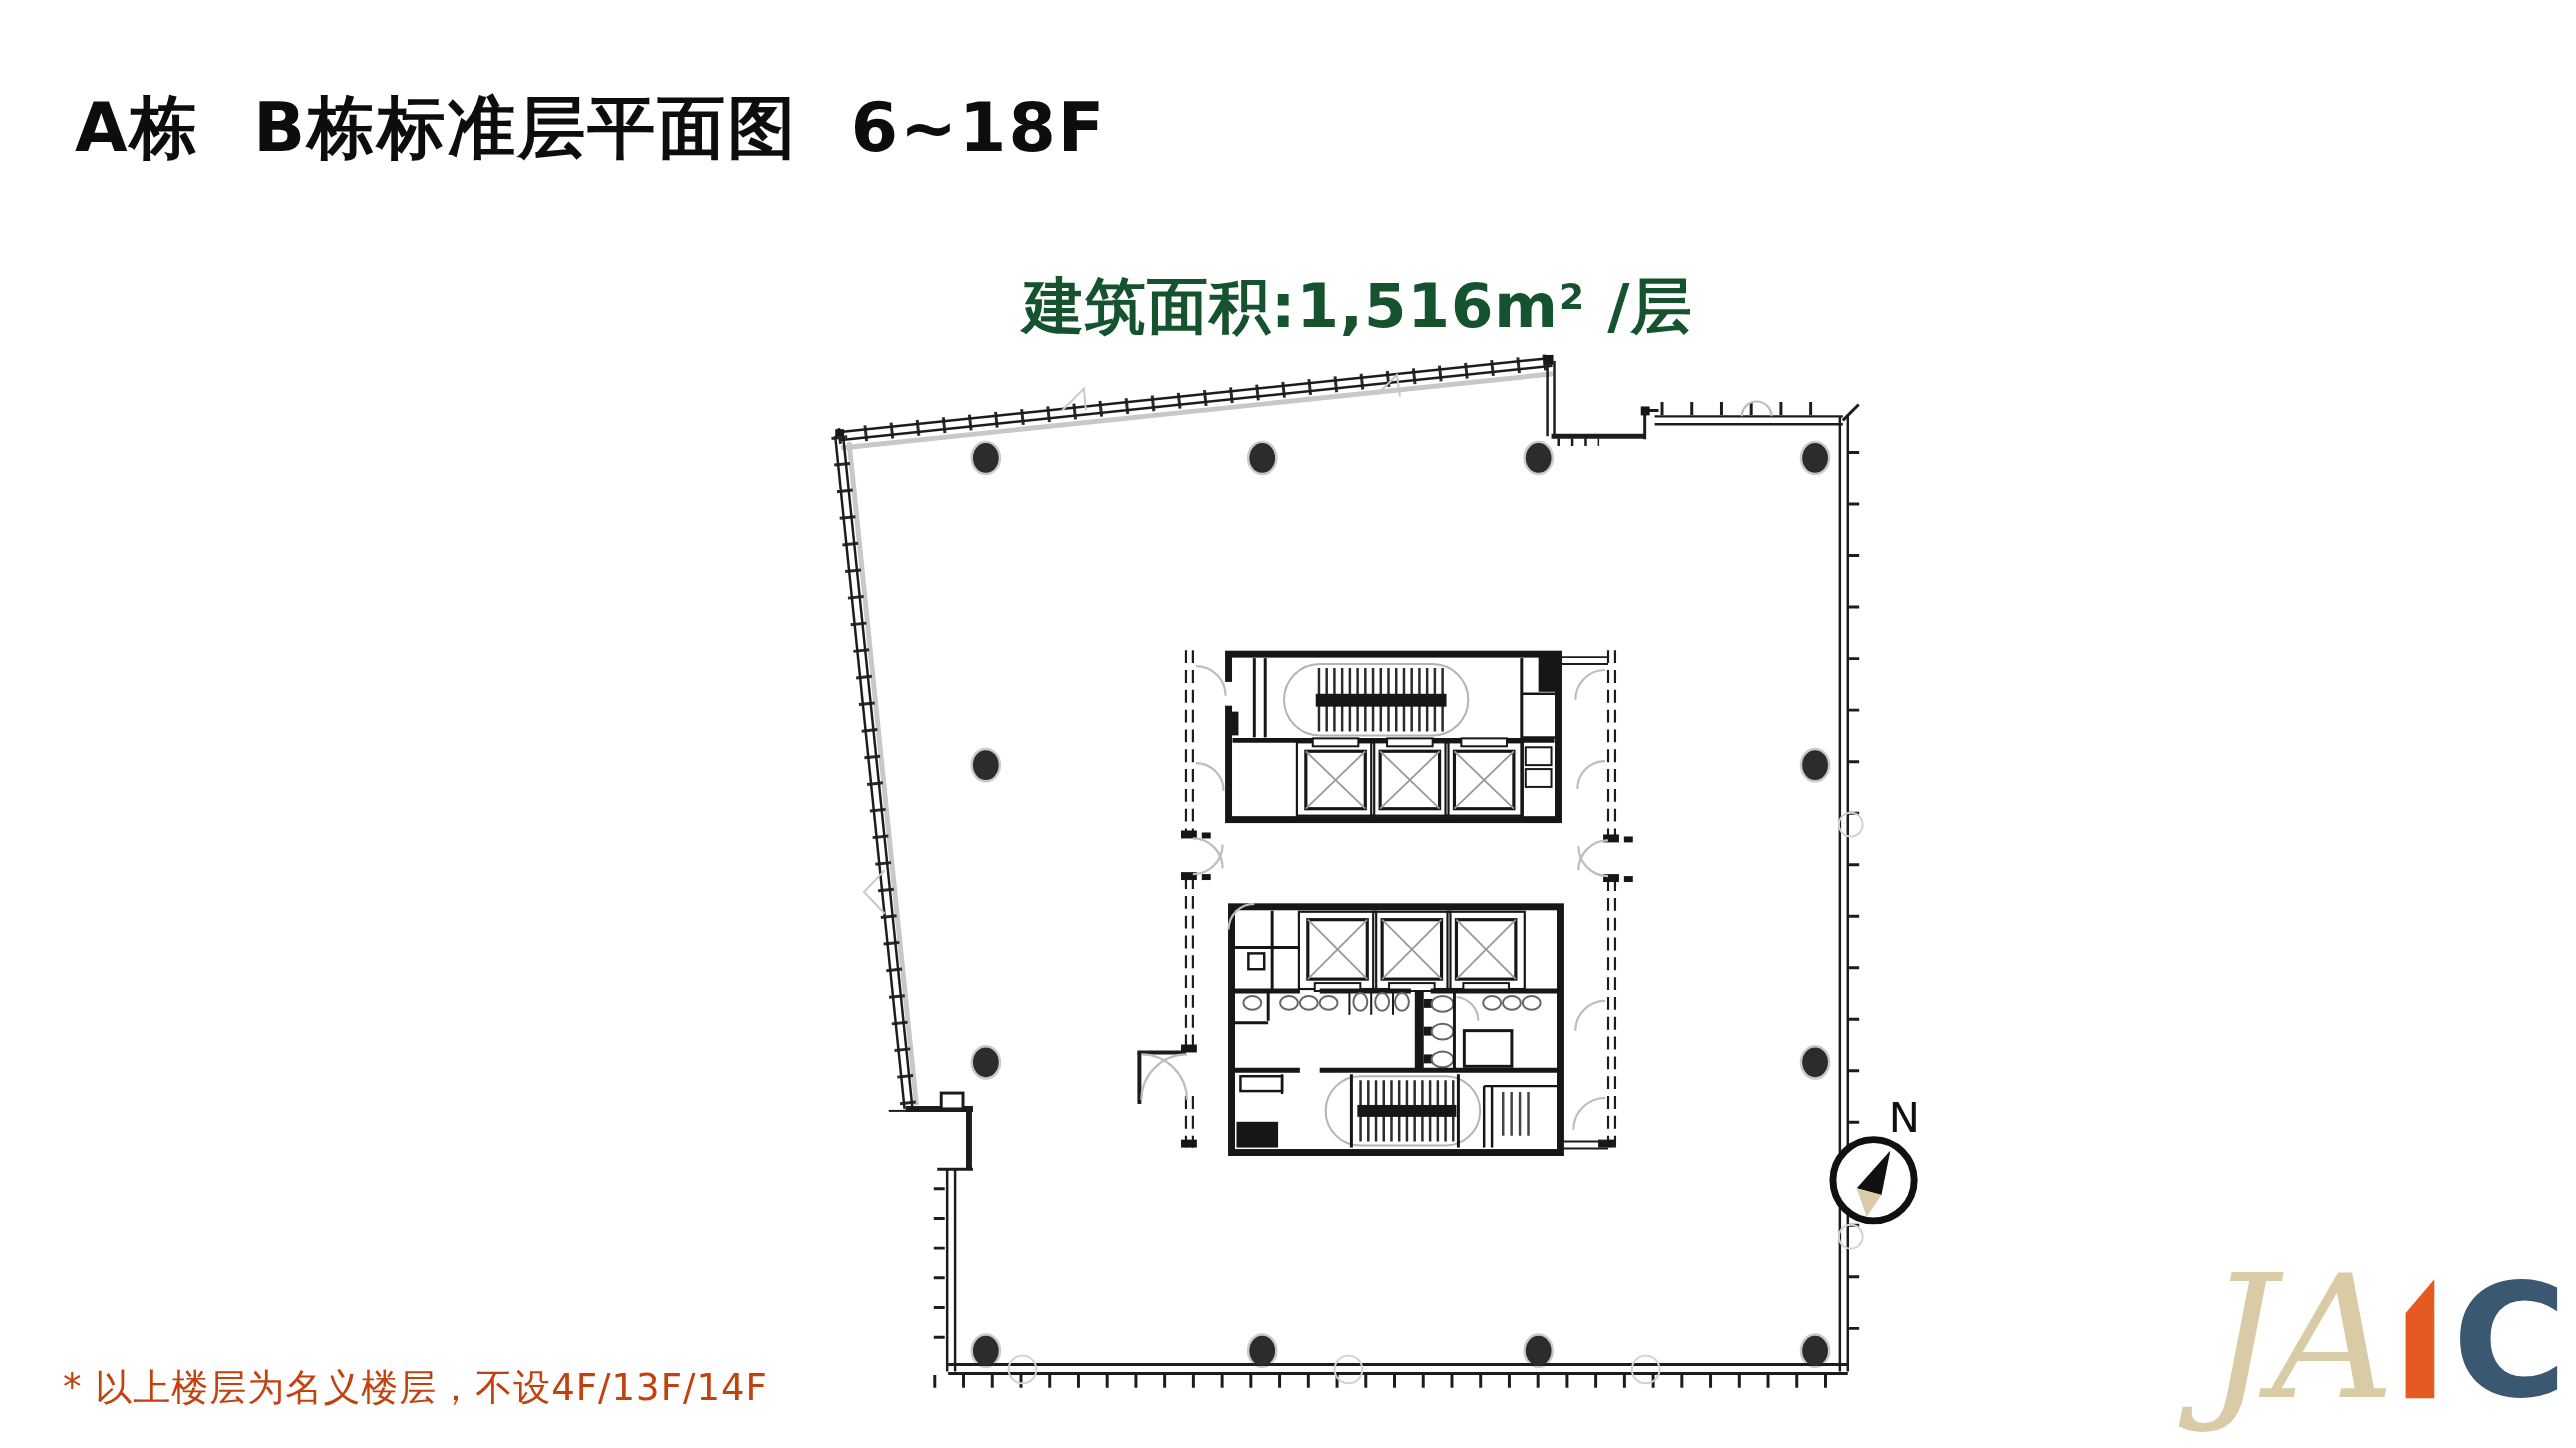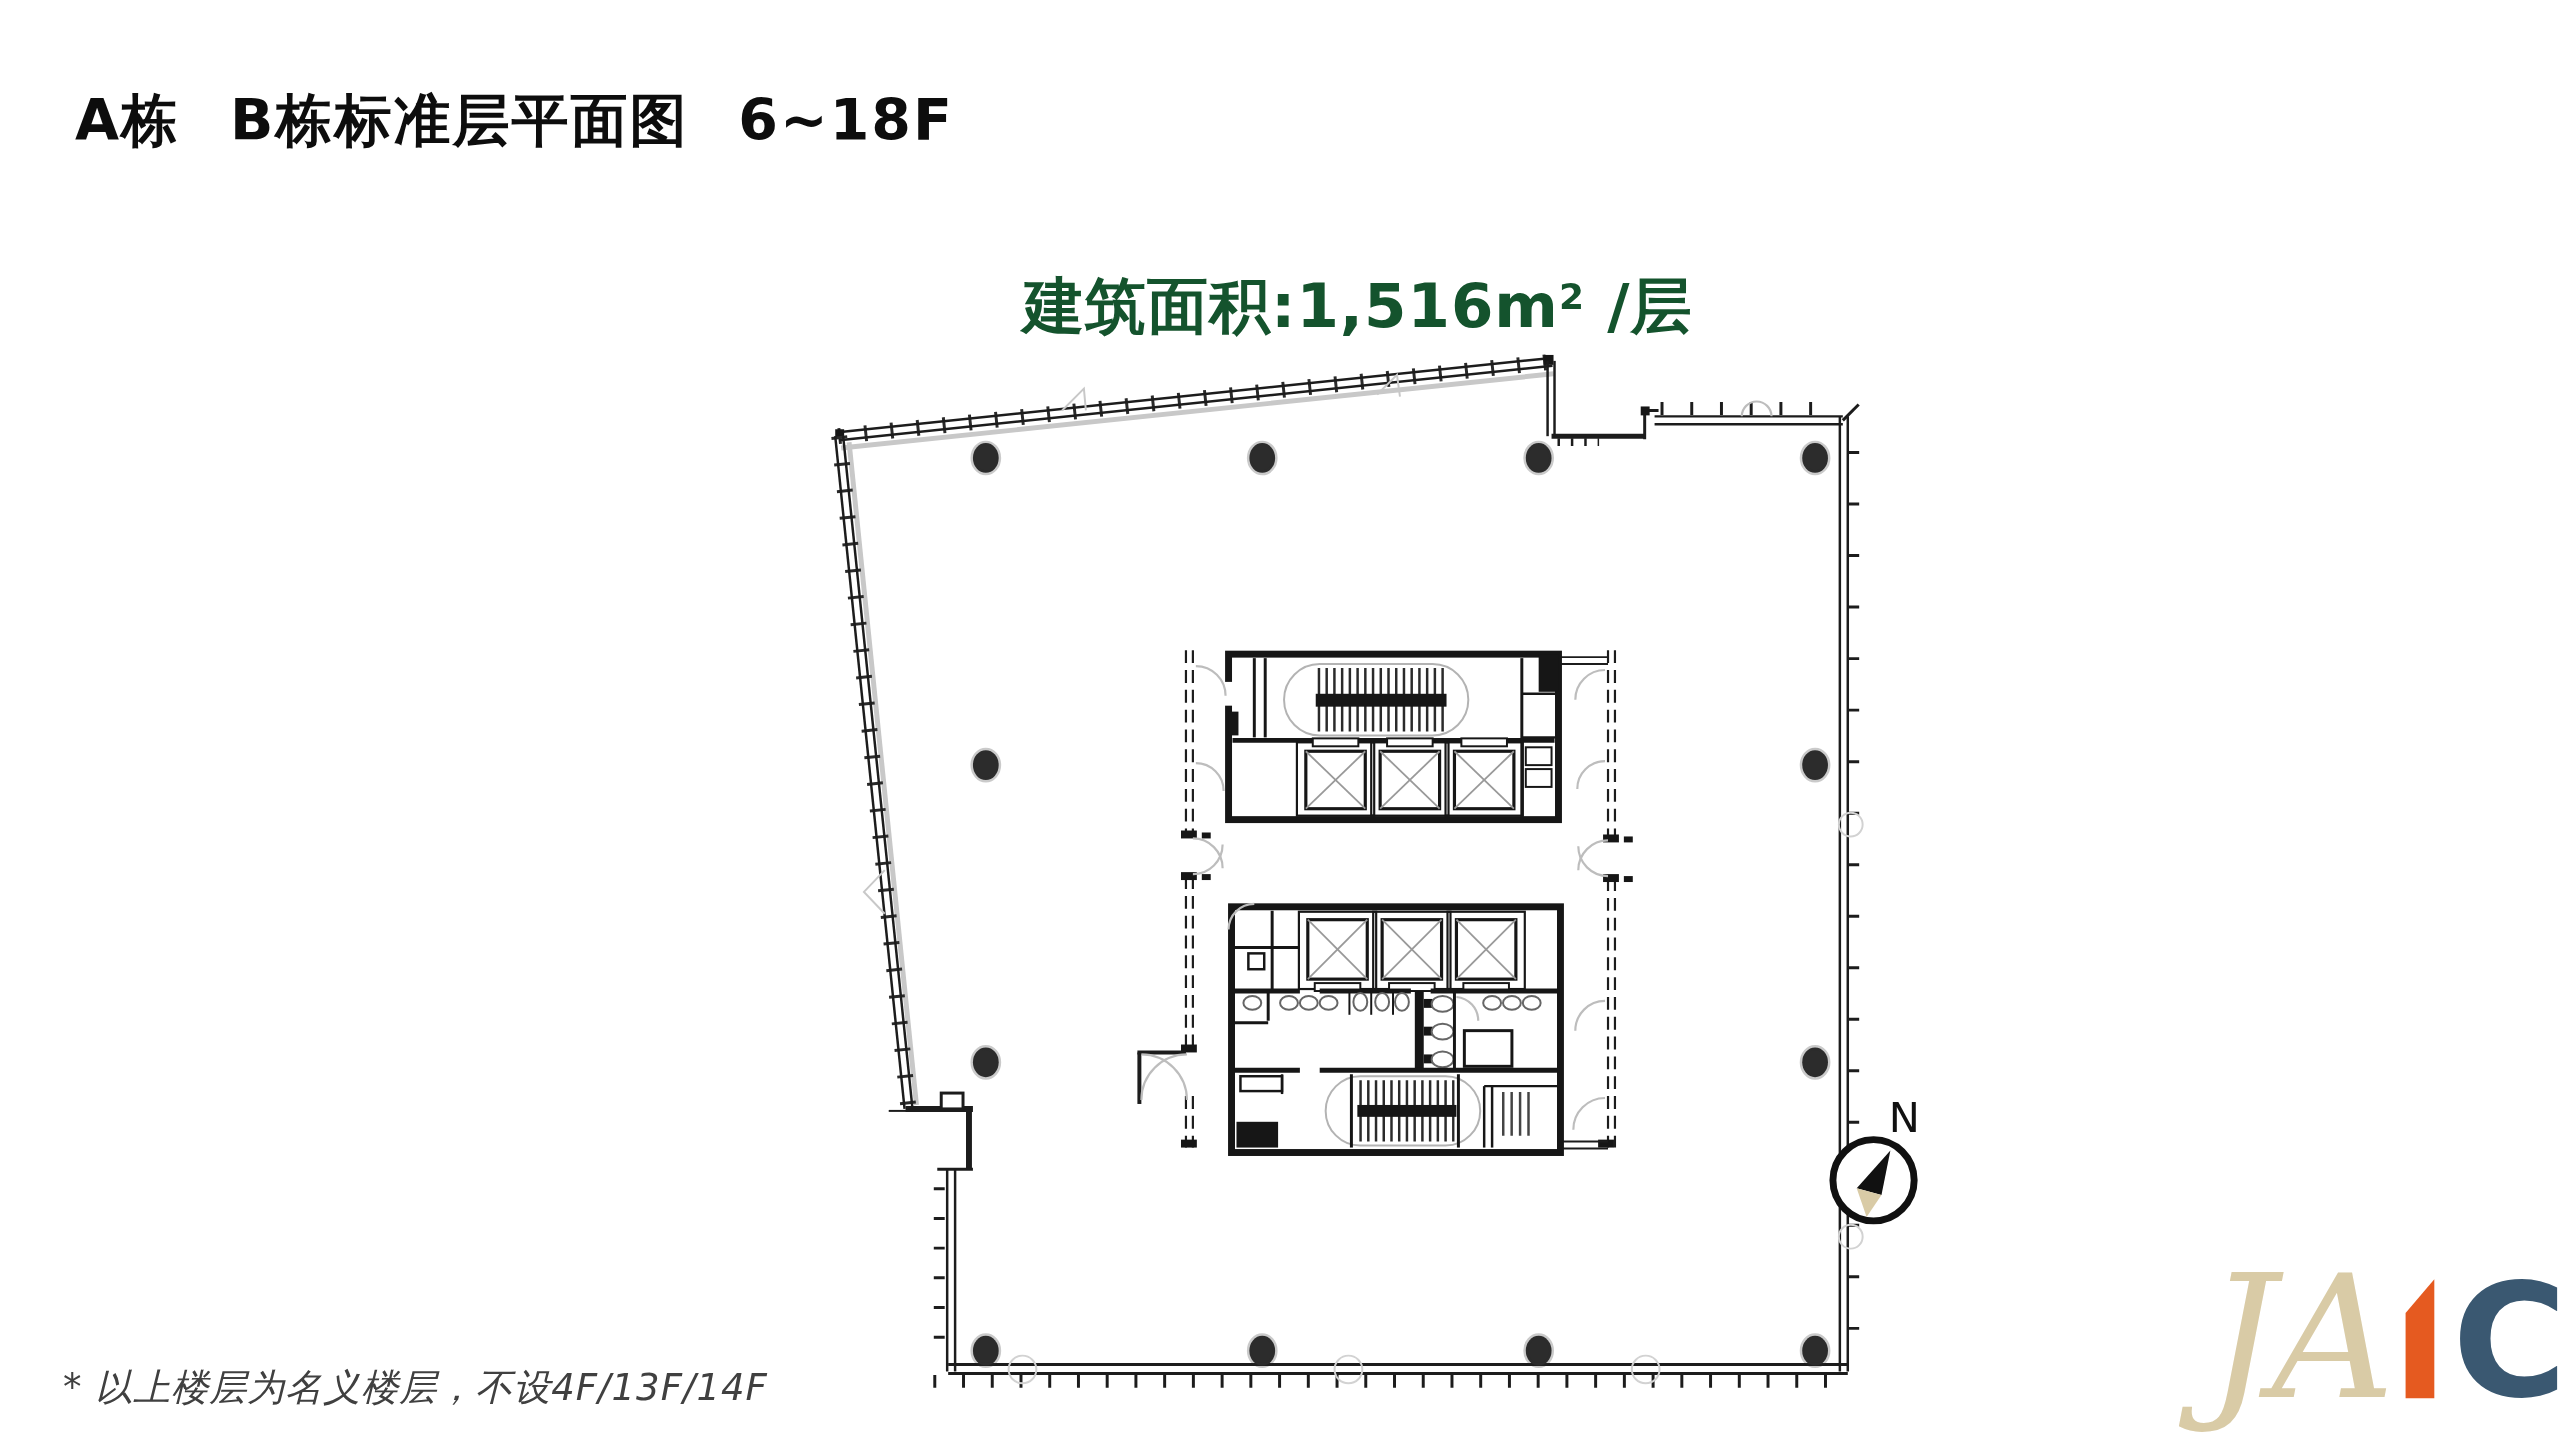--- a/index.html
+++ b/index.html
@@ -1,24 +1,24 @@
 <!DOCTYPE html>
 <html><head>
 <meta charset="utf-8">
 <style>
   html,body{margin:0;padding:0;background:#ffffff;}
   body{width:2576px;height:1449px;position:relative;overflow:hidden;
        font-family:"DejaVu Sans","Liberation Sans",sans-serif;color:#111;}
   .abs{position:absolute;}
-  #title{left:75px;top:83px;font-size:57px;font-weight:700;letter-spacing:2px;
+  #title{left:75px;top:83px;font-size:68px;font-weight:700;letter-spacing:2px;
          word-spacing:28px;white-space:nowrap;color:#0d0d0d;}
   #area-label{left:1023px;top:266px;font-size:61px;font-weight:600;letter-spacing:1px;
               white-space:nowrap;color:#14532d;}
   #area-label .sup{font-size:36px;vertical-align:18px;}
-  #footnote{left:63px;top:1363px;font-size:37px;color:#404040;letter-spacing:1px;white-space:nowrap;font-style:italic;}
+  #footnote{left:63px;top:1363px;font-size:37px;color:#c2410c;letter-spacing:1px;white-space:nowrap;}
   #plan-svg{left:0;top:0;}
   text.logo-ja{font-family:"DejaVu Serif","Liberation Serif",serif;font-style:italic;
                font-weight:500;font-size:172px;letter-spacing:-4px;}
   text.logo-c{font-family:"DejaVu Sans","Liberation Sans",sans-serif;font-weight:700;font-size:158px;}
   text.compass-n{font-family:"DejaVu Sans","Liberation Sans",sans-serif;font-size:42px;font-weight:500;}
 </style>
 </head>
 <body>
 
 <div class="abs" id="title">A栋 B栋标准层平面图 6~18F</div>

